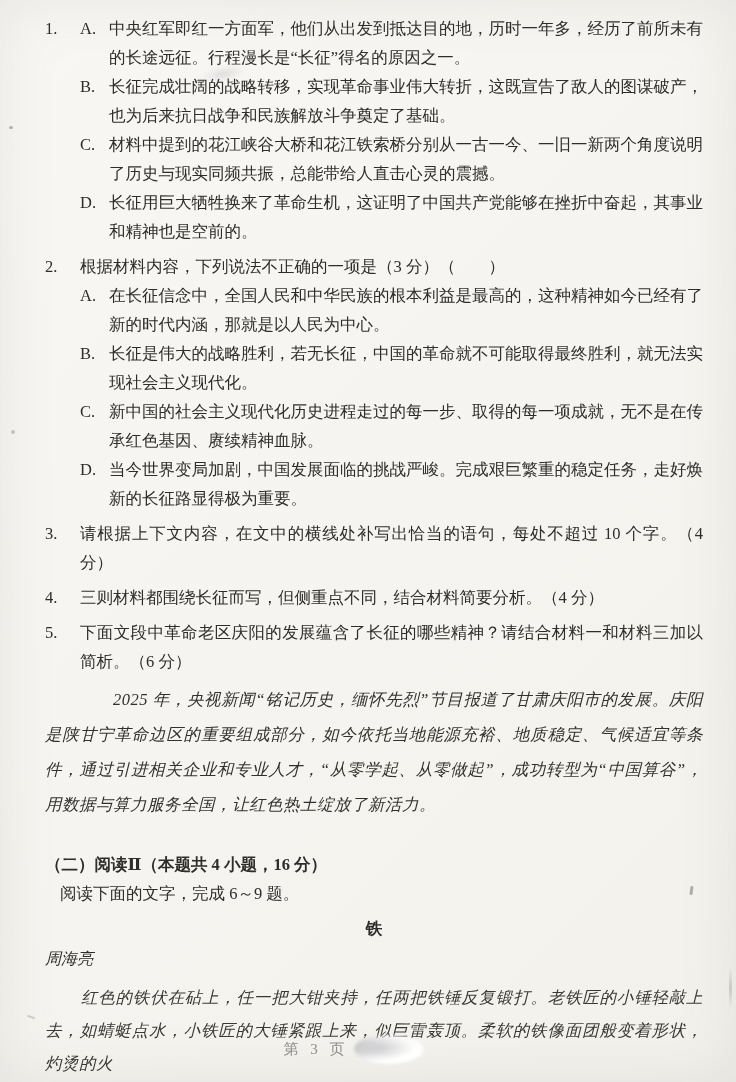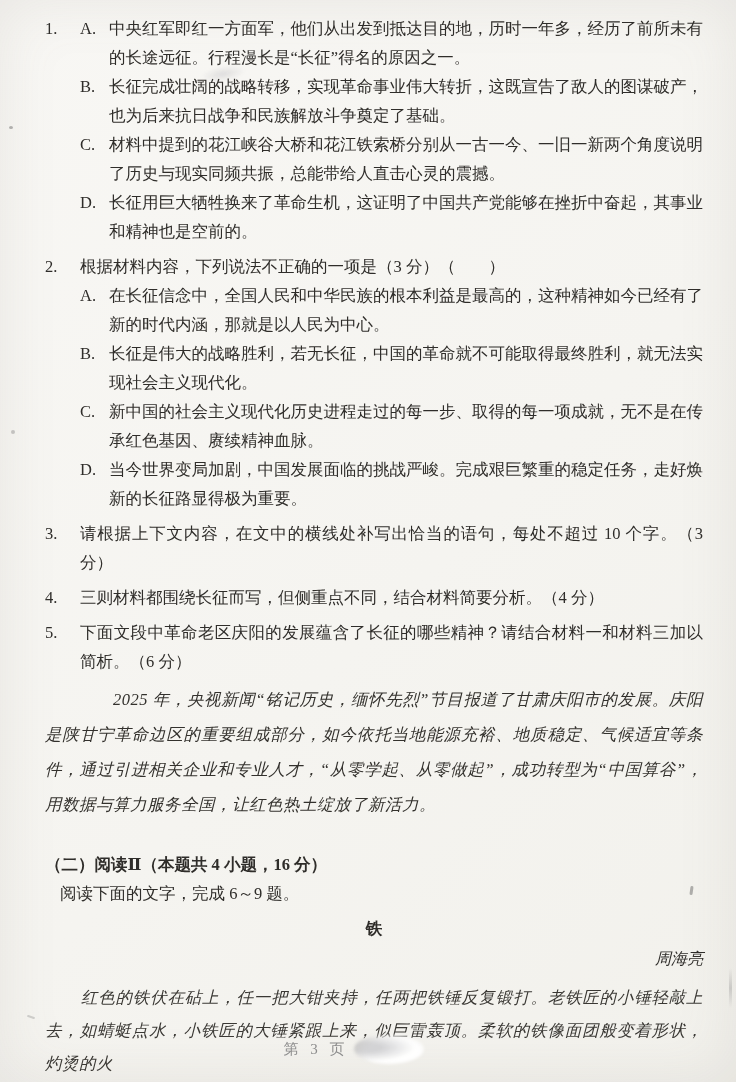--- a/index.html
+++ b/index.html
@@ -42,21 +42,21 @@
     font-weight:700;
   }
   .instruction{margin-left:15px;}
   .passage-title{
     margin-top:6px;
     text-align:center;
     font-weight:700;
   }
   .passage-author{
     margin-top:2px;
-    text-align:right;
+    text-align:left;
     font-style:italic;
     font-size:16px;
     line-height:28px;
   }
   .iron-passage{
     margin-top:8px;
     font-style:italic;
     letter-spacing:0.5px;
     line-height:33px;
     text-indent:36px;
@@ -137,21 +137,21 @@
         <div class="opt">
           <span class="olabel">D.</span>
           <div class="otext">当今世界变局加剧，中国发展面临的挑战严峻。完成艰巨繁重的稳定任务，走好焕新的长征路显得极为重要。</div>
         </div>
       </div>
     </div>
 
     <div class="q">
       <span class="qnum">3.</span>
       <div class="qbody">
-        <div class="stem">请根据上下文内容，在文中的横线处补写出恰当的语句，每处不超过 10 个字。（3 分）</div>
+        <div class="stem">请根据上下文内容，在文中的横线处补写出恰当的语句，每处不超过 10 个字。（4 分）</div>
       </div>
     </div>
 
     <div class="q">
       <span class="qnum">4.</span>
       <div class="qbody">
         <div class="stem">三则材料都围绕长征而写，但侧重点不同，结合材料简要分析。（4 分）</div>
       </div>
     </div>
 

